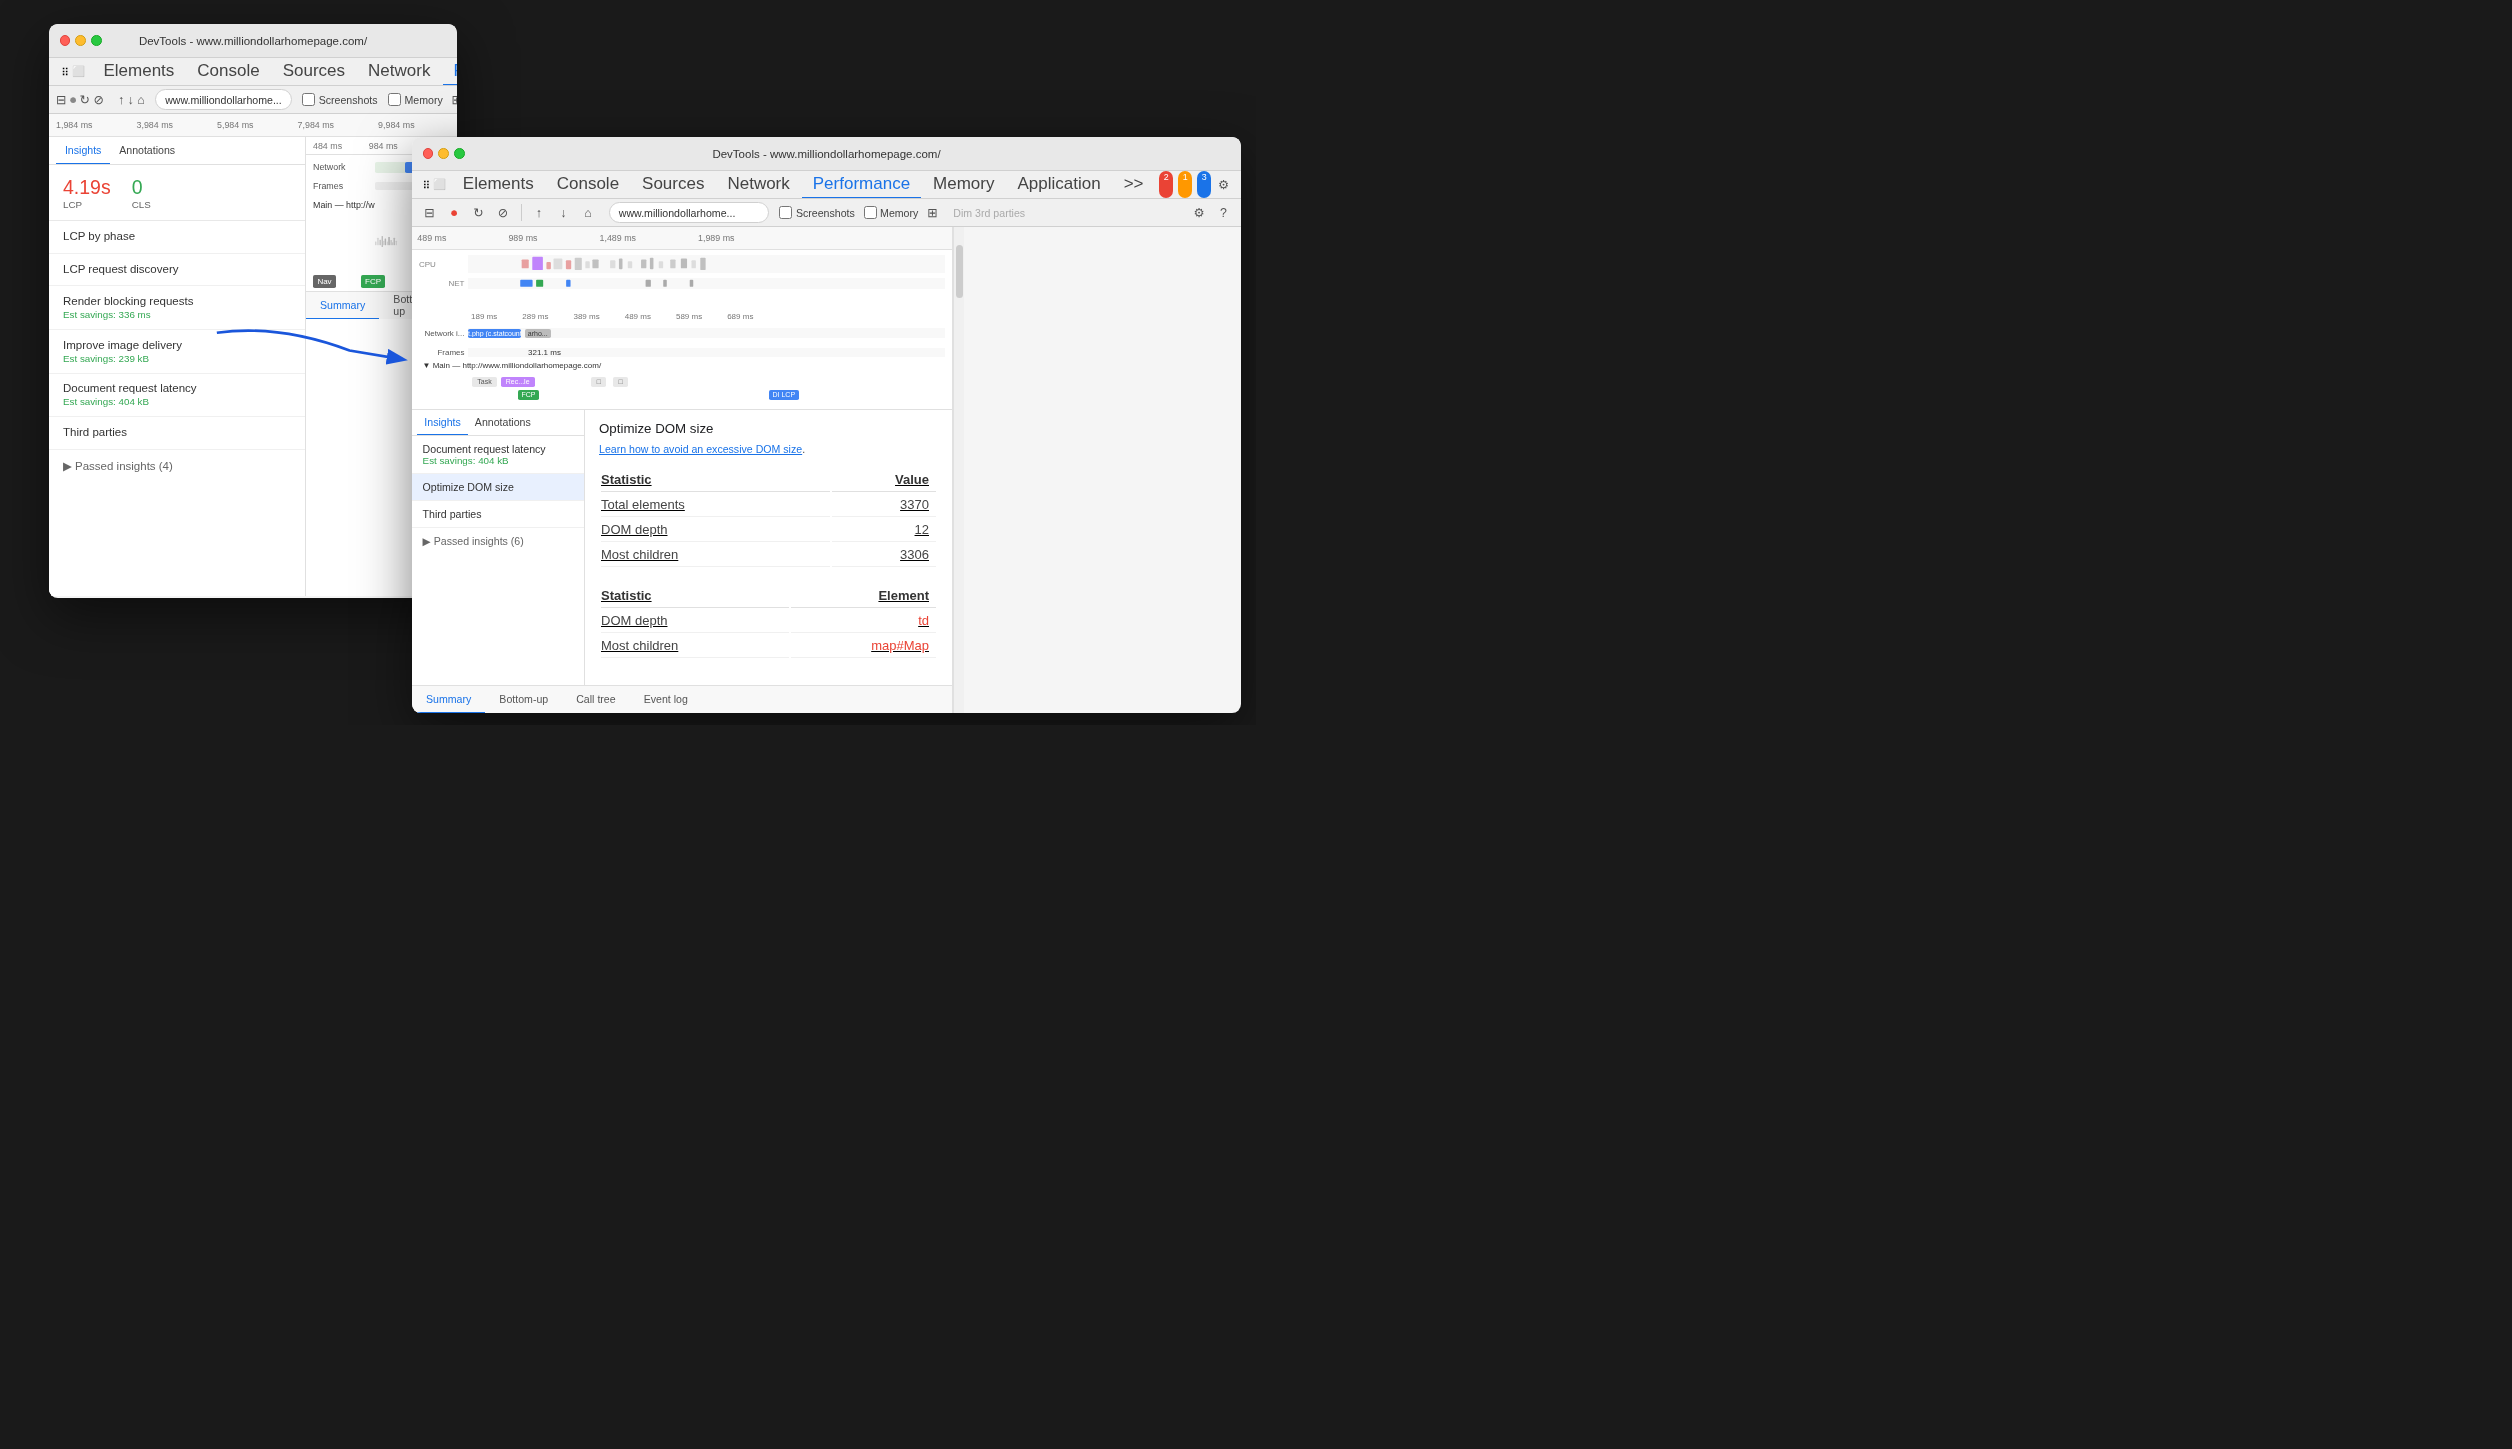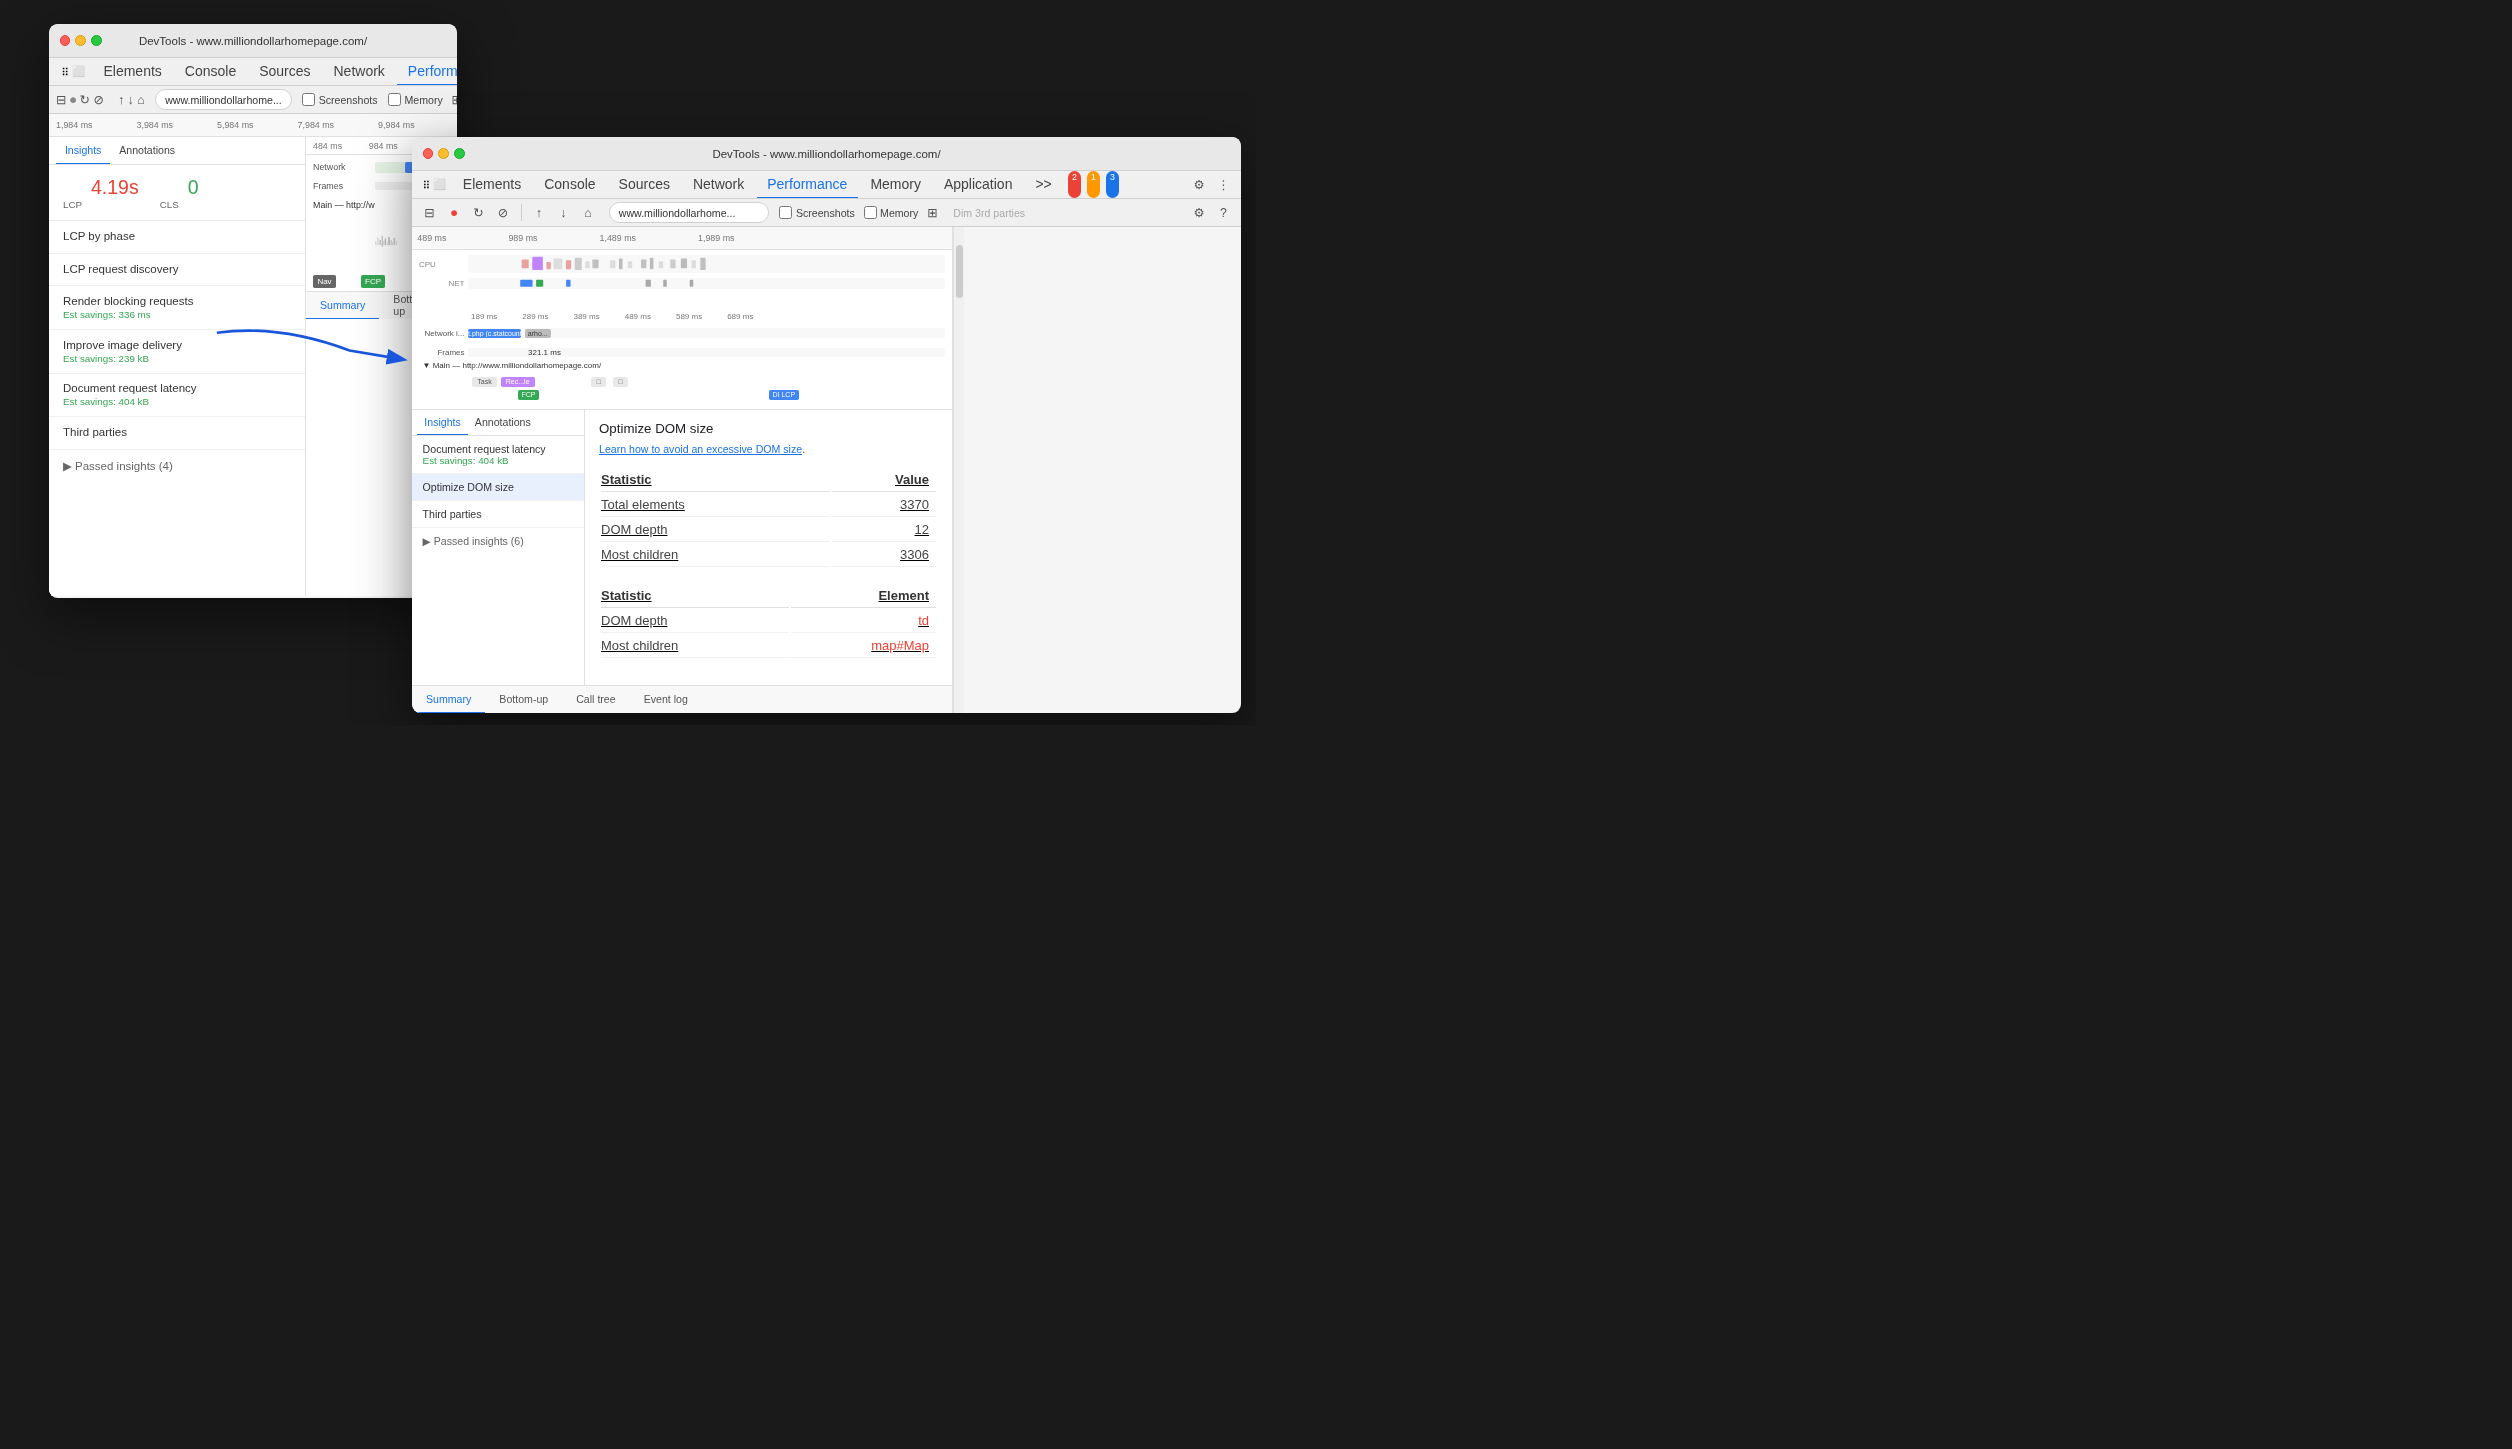--- a/index.html
+++ b/index.html
@@ -96,21 +96,21 @@
       align-items: stretch;
       border-bottom: 0.9px solid #d0d0d0;
       padding: 0 7px;
       gap: 1.8px;
     }
 
     .nav-tab {
       padding: 0 10.6px;
       display: flex;
       align-items: center;
-      font-size: 14px;
+      font-size: 17px;
       color: #444;
       cursor: pointer;
       border-bottom: 1.8px solid transparent;
       white-space: nowrap;
     }
     .nav-tab.active {
       color: #1a73e8;
       border-bottom: 1.8px solid #1a73e8;
     }
 
@@ -173,21 +173,21 @@
       border-bottom: 1.8px solid #1a73e8;
     }
 
     .metrics-row {
       display: flex;
       padding: 10.6px 14px;
       gap: 21px;
       border-bottom: 0.9px solid #e8e8e8;
     }
     .metric-item { display: flex; flex-direction: column; }
-    .metric-value { font-size: 19.5px; font-weight: 500; margin-left: 28px; }
+    .metric-value { font-size: 19.5px; font-weight: 500; }
     .metric-value.red { color: #ea4335; }
     .metric-value.green { color: #34a853; }
     .metric-label { font-size: 9.8px; color: #666; }
 
     .insight-item {
       padding: 8.9px 14px;
       border-bottom: 0.9px solid #f0f0f0;
       cursor: pointer;
     }
     .insight-title { font-size: 11.5px; color: #333; margin-bottom: 1.8px; }

